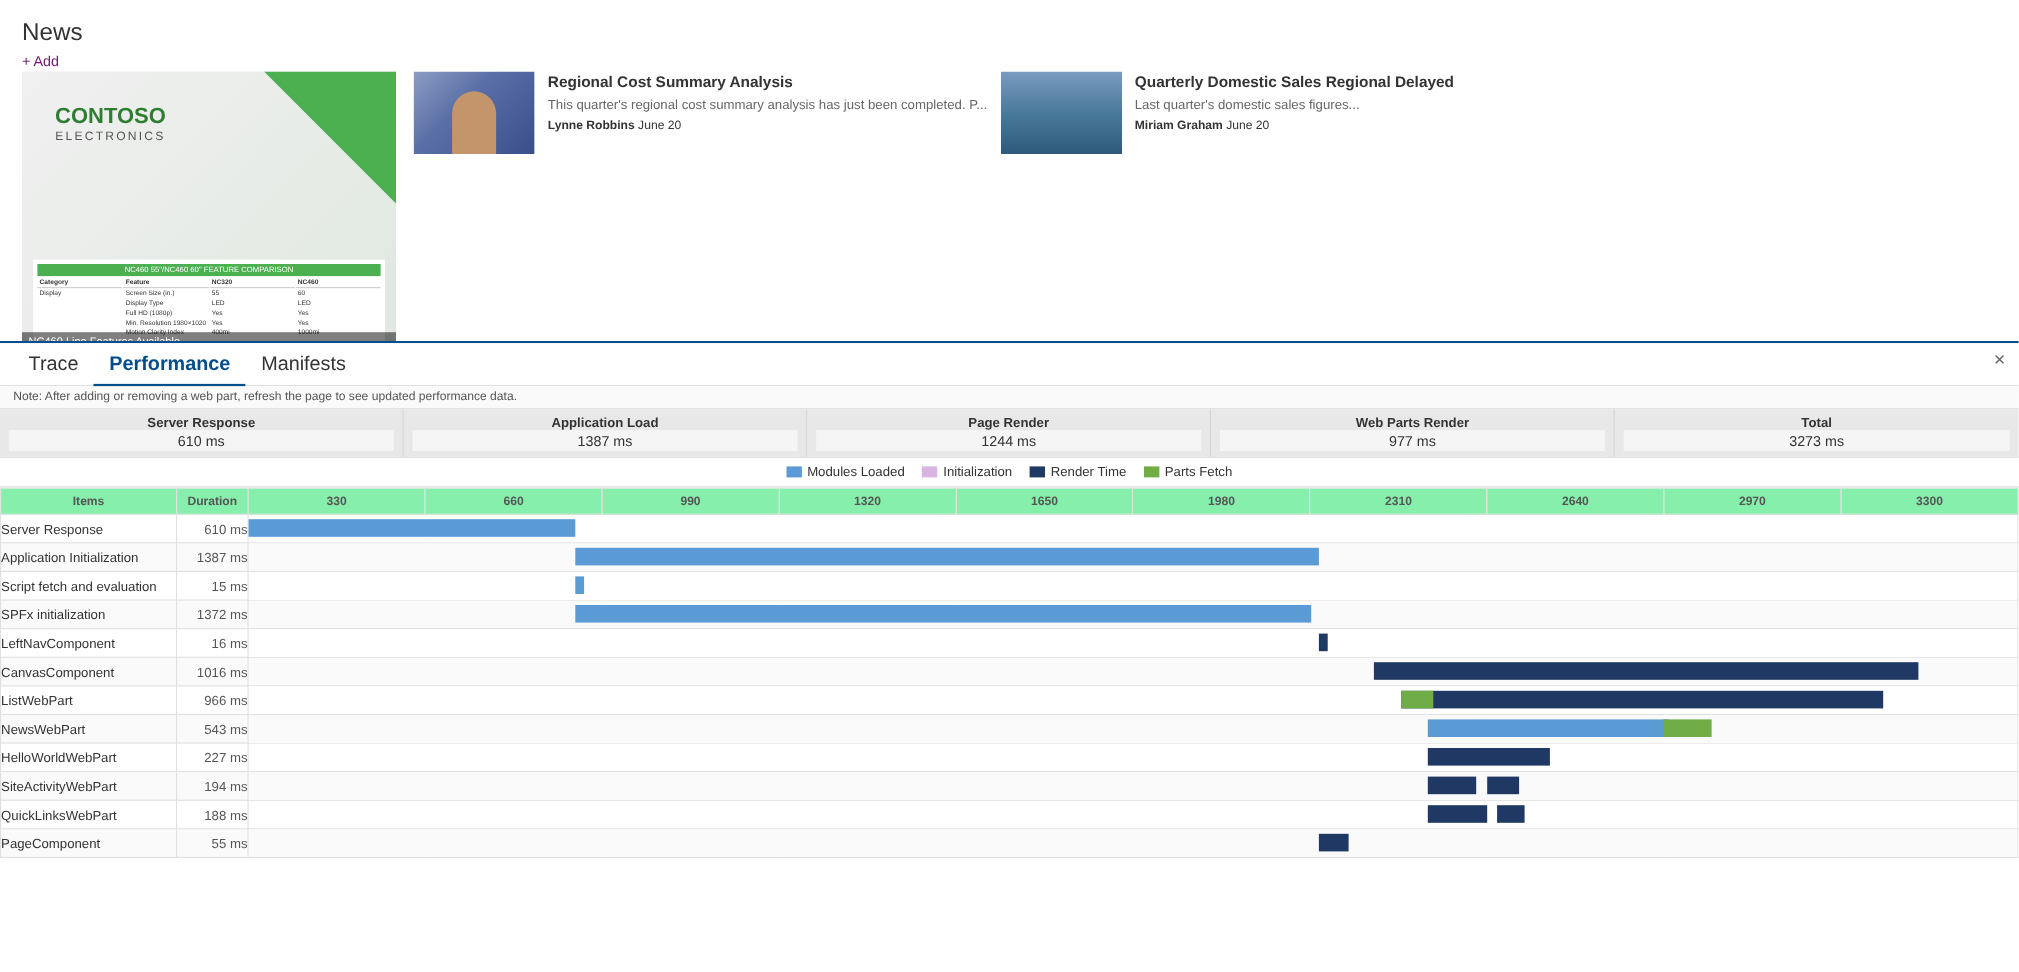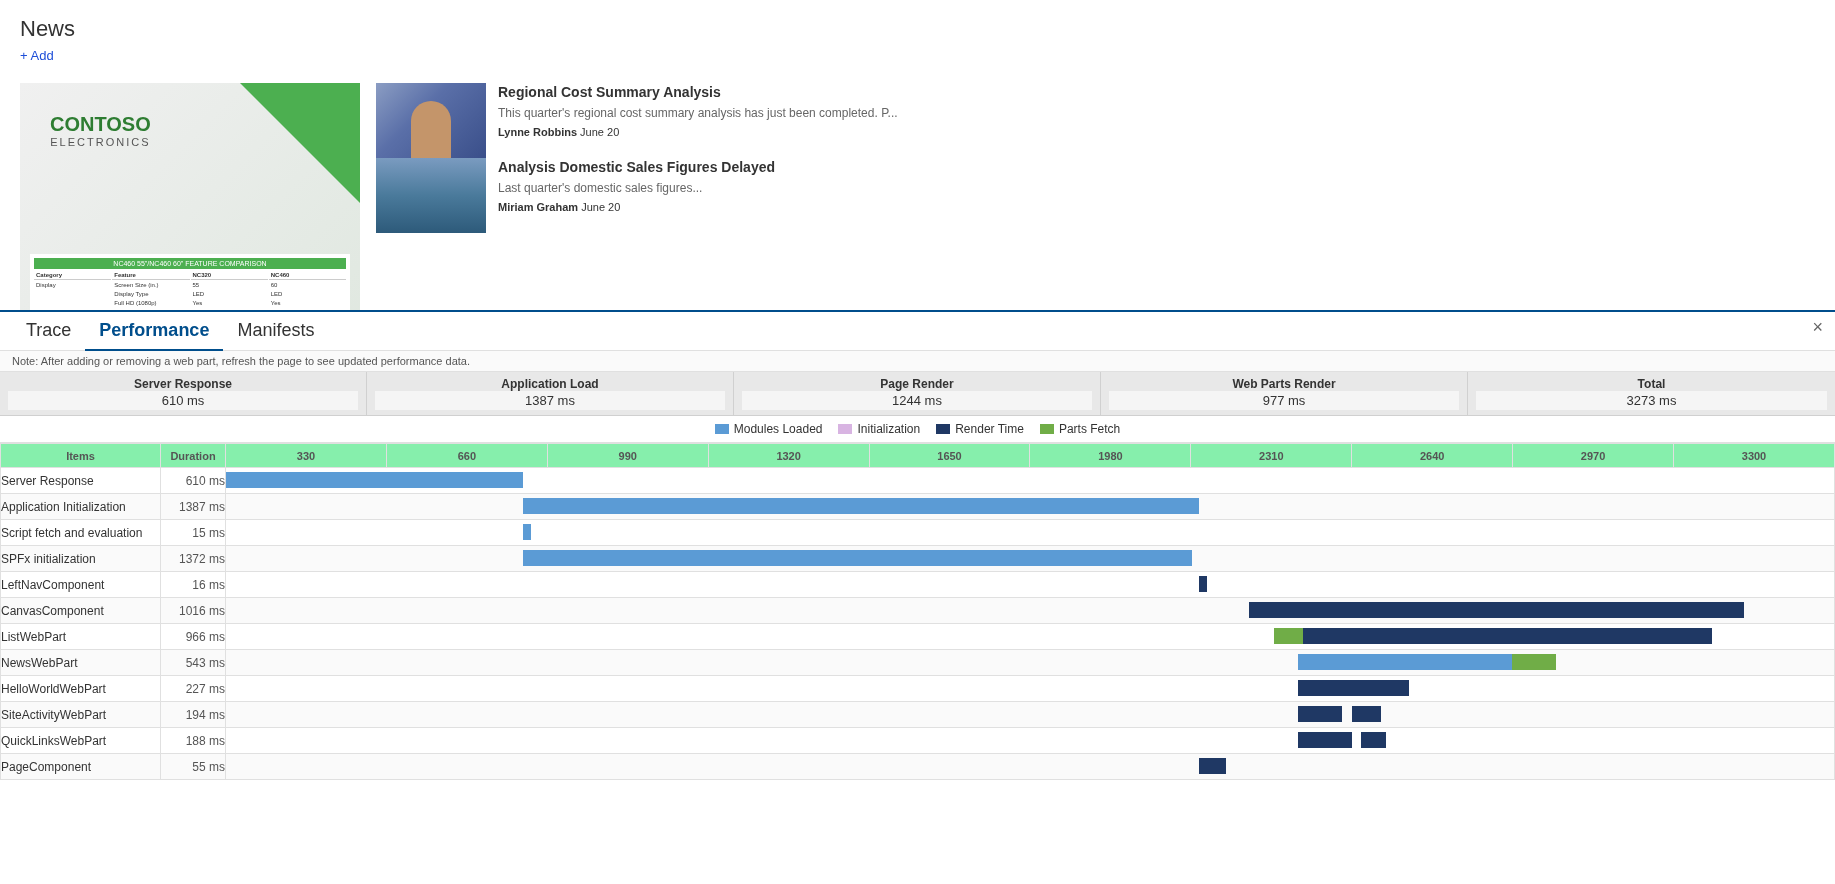--- a/index.html
+++ b/index.html
@@ -16,24 +16,24 @@
     .news-title {
       font-size: 22px;
       font-weight: 300;
       color: #333;
       margin-bottom: 6px;
     }
     .add-button {
       display: flex;
       align-items: center;
       gap: 4px;
-      color: #1d4ed8;
+      color: #701a75;
       font-size: 13px;
       cursor: pointer;
-      margin-bottom: 20px;
+      margin-bottom: 2px;
       background: none;
       border: none;
     }
     .news-content {
       display: flex;
       gap: 16px;
     }
     .news-featured {
       width: 340px;
       height: 256px;
@@ -95,21 +95,22 @@
     .news-featured-caption {
       position: absolute;
       bottom: 0; left: 0; right: 0;
       background: rgba(0,0,0,0.5);
       color: #fff;
       font-size: 10px;
       padding: 4px 6px;
     }
     .news-list {
       display: flex;
-      flex-direction: column;
+      flex-direction: row;
+      gap: 12px;
       flex: 1;
     }
     .news-item {
       display: flex;
       gap: 12px;
       align-items: flex-start;
     }
     .news-thumb {
       width: 110px;
       height: 75px;
@@ -332,21 +333,21 @@
             <span>June 20</span>
           </div>
         </div>
       </div>
 
       <div class="news-item">
         <div class="news-thumb">
           <div class="thumb-img-2"></div>
         </div>
         <div class="news-item-body">
-          <div class="news-item-title">Analysis Domestic Sales Figures Delayed</div>
+          <div class="news-item-title">Quarterly Domestic Sales Regional Delayed</div>
           <div class="news-item-desc">Last quarter's domestic sales figures...</div>
           <div class="news-item-meta">
             <span class="author">Miriam Graham</span>
             <span class="date"> </span>
             <span>June 20</span>
           </div>
         </div>
       </div>
     </div>
   </div>

